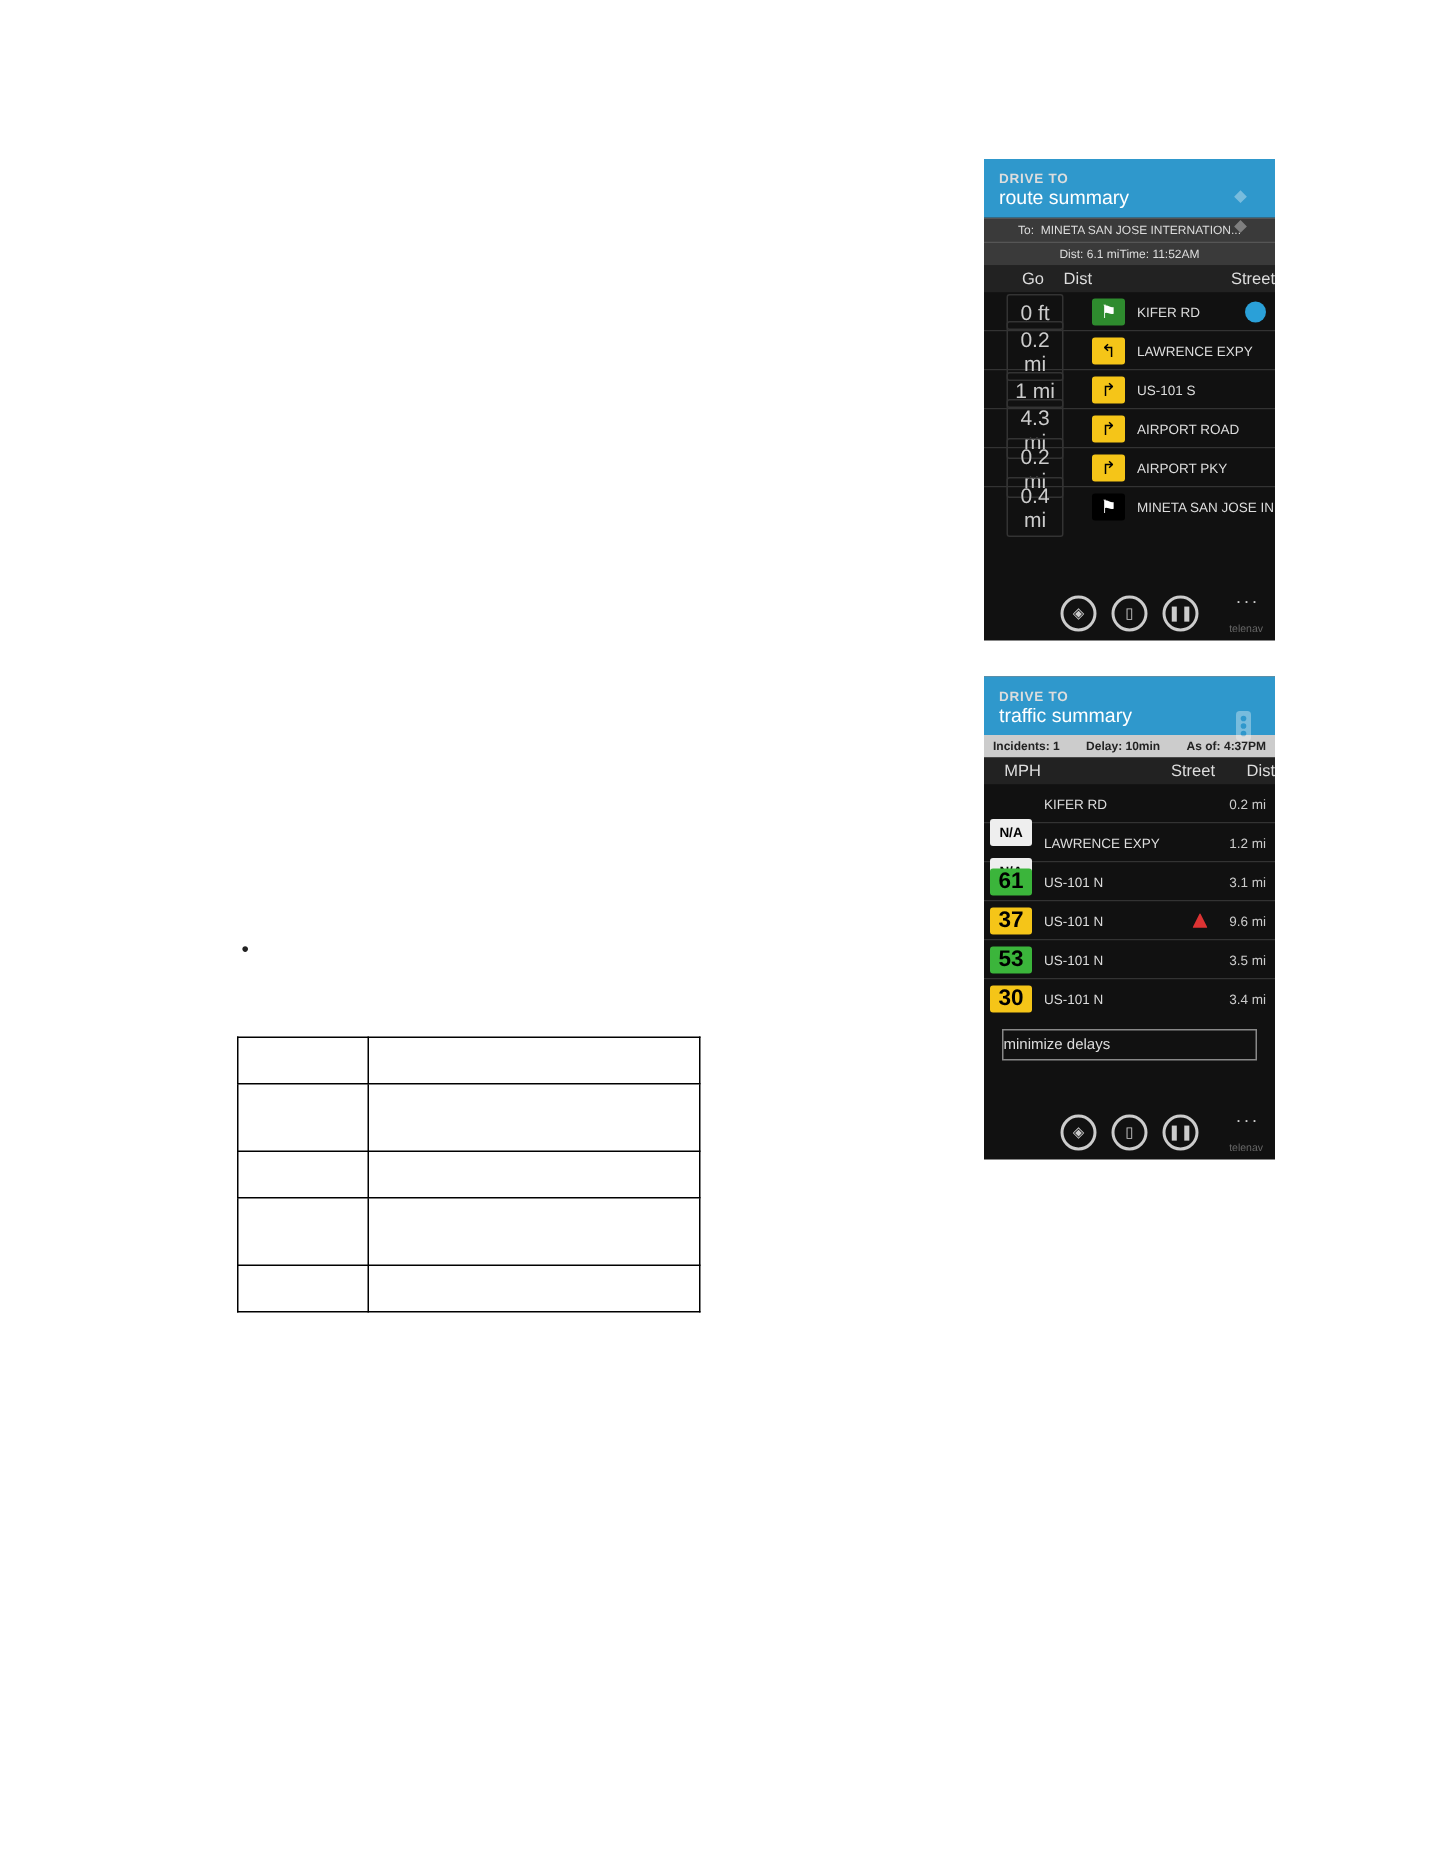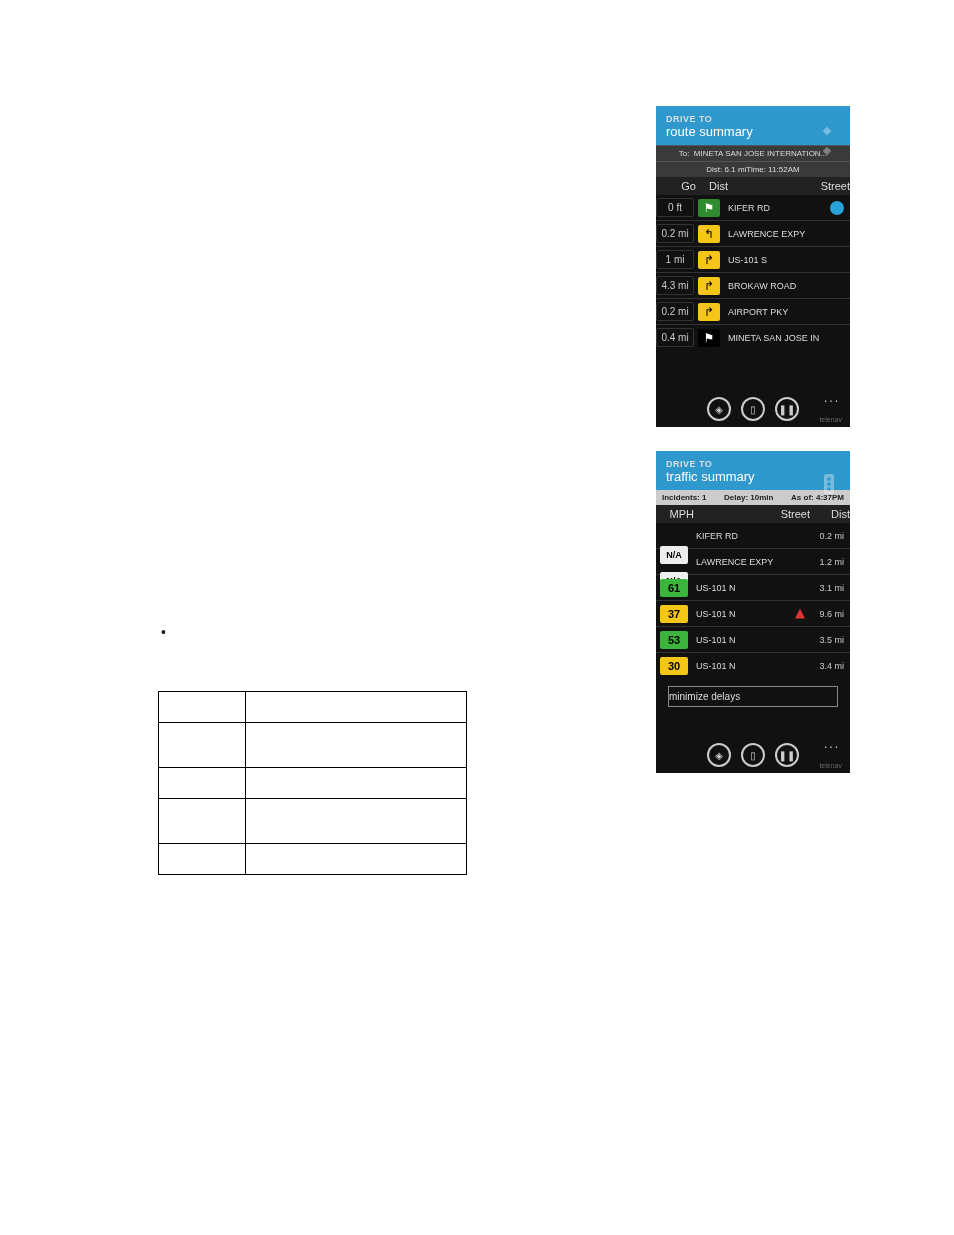--- a/index.html
+++ b/index.html
@@ -19,28 +19,28 @@
   .hdr{background:#2f98cc;padding:8px 10px 6px;position:relative;}
   .hdr .small{font-size:9px;font-weight:700;letter-spacing:0.5px;}
   .hdr .big{font-size:13px;font-weight:300;color:#fff;}
   .hdr-icon{position:absolute;right:6px;top:18px;opacity:0.35;}
   .meta{background:#3a3a3a;color:#ddd;font-size:8px;padding:3px 6px;display:flex;justify-content:center;border-top:1px solid #555;}
   .meta2{background:#ccc;color:#222;font-size:8px;padding:3px 6px;display:flex;justify-content:space-between;font-weight:bold;}
   .cols{display:flex;background:#222;font-size:11px;}
   .col-h{padding:3px 0;color:#ddd;text-align:right;}
   .row{display:flex;align-items:center;background:#111;border-bottom:1px solid #333;height:25px;}
   .row:last-child{border-bottom:none;}
-  .go{width:36px;text-align:center;font-size:10px;color:#ccc;border:1px solid #333;border-radius:2px;margin:2px 0;padding:3px 0;}
+  .go{width:36px;text-align:center;font-size:14px;color:#ccc;border:1px solid #333;border-radius:2px;margin:2px 15px;padding:3px 0;}
   .turn{width:22px;height:18px;margin:0 4px;border-radius:2px;display:flex;align-items:center;justify-content:center;font-size:12px;}
   .turn.yellow{background:#f5c518;color:#000;}
   .turn.green{background:#2e8b2e;color:#fff;}
   .turn.flag{background:#000;color:#fff;}
   .street{flex:1;font-size:9px;color:#ddd;padding-left:4px;}
   .badge{width:14px;height:14px;border-radius:50%;background:#2aa0d8;margin-right:6px;}
-  .mph{width:28px;height:18px;margin:2px 4px;border-radius:2px;text-align:center;font-size:11px;font-weight:700;line-height:18px;}
+  .mph{width:28px;height:18px;margin:2px 4px;border-radius:2px;text-align:center;font-size:15px;font-weight:700;line-height:18px;}
   .mph.na{background:#eee;color:#000;font-size:9px;margin-top:41px;}
   .mph.green{background:#3bb53b;color:#000;}
   .mph.yellow{background:#f5c518;color:#000;}
   .dist{width:36px;text-align:right;font-size:9px;color:#ccc;padding-right:6px;}
   .alert{width:10px;height:10px;background:#d33;clip-path:polygon(50% 0,100% 100%,0 100%);margin-right:3px;}
   .minbtn{margin:8px 12px 4px;border:1px solid #888;text-align:left;font-size:10px;padding:4px 0;color:#ddd;}
   .bbar{display:flex;align-items:center;justify-content:center;gap:10px;padding:6px 0 2px;position:absolute;bottom:4px;left:0;right:0;}
   .bicn{width:20px;height:20px;border:2px solid #ccc;border-radius:50%;display:flex;align-items:center;justify-content:center;font-size:10px;color:#ccc;}
   .dots{position:absolute;right:10px;bottom:22px;color:#ccc;letter-spacing:2px;font-size:12px;}
   .brand{position:absolute;right:8px;bottom:4px;color:#666;font-size:7px;}
@@ -110,21 +110,21 @@
   <div class="street">LAWRENCE EXPY</div>
   </div>
         <div class="row">
           <div class="go">1 mi</div>
   <div class="turn yellow">↱</div>
   <div class="street">US-101 S</div>
   </div>
         <div class="row">
           <div class="go">4.3 mi</div>
   <div class="turn yellow">↱</div>
-  <div class="street">BROKAW ROAD</div>
+  <div class="street">AIRPORT ROAD</div>
   </div>
         <div class="row">
           <div class="go">0.2 mi</div>
   <div class="turn yellow">↱</div>
   <div class="street">AIRPORT PKY</div>
   </div>
         <div class="row">
           <div class="go">0.4 mi</div>
   <div class="turn flag">⚑</div>
   <div class="street">MINETA SAN JOSE IN</div>

